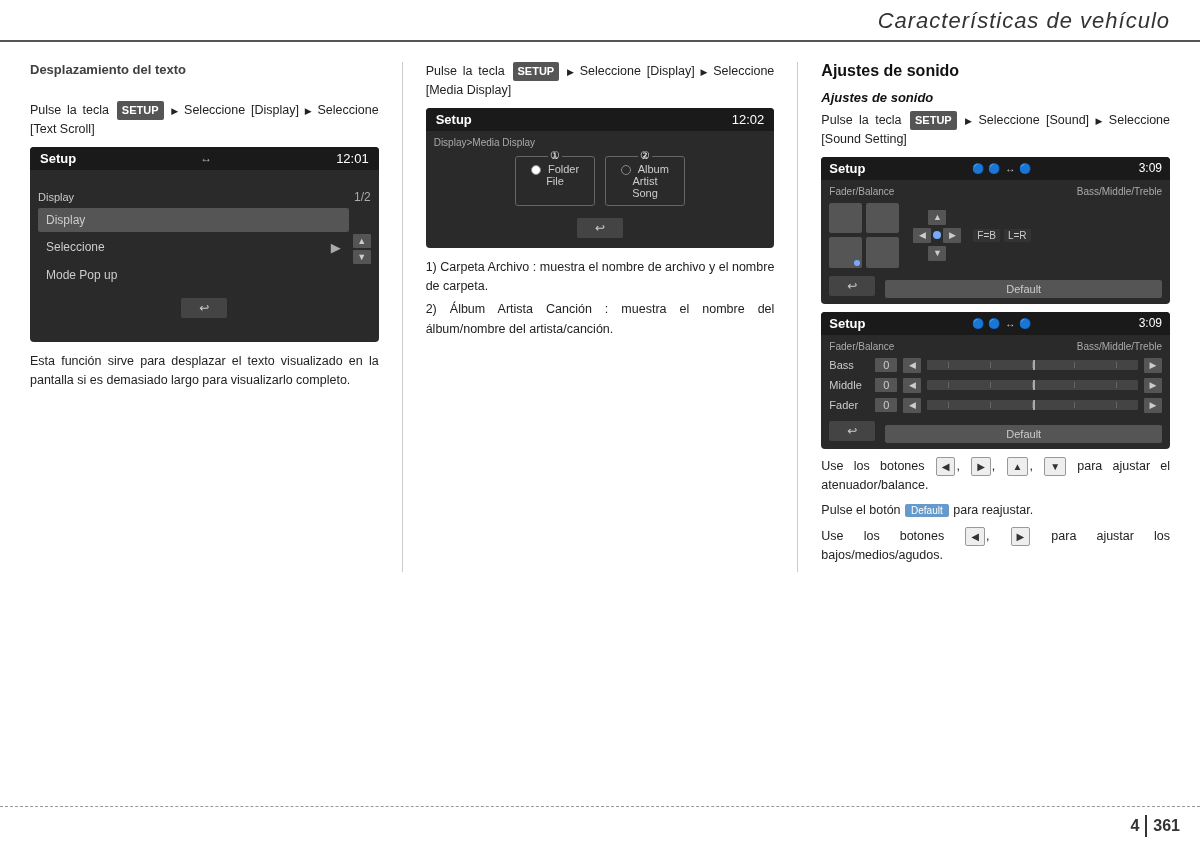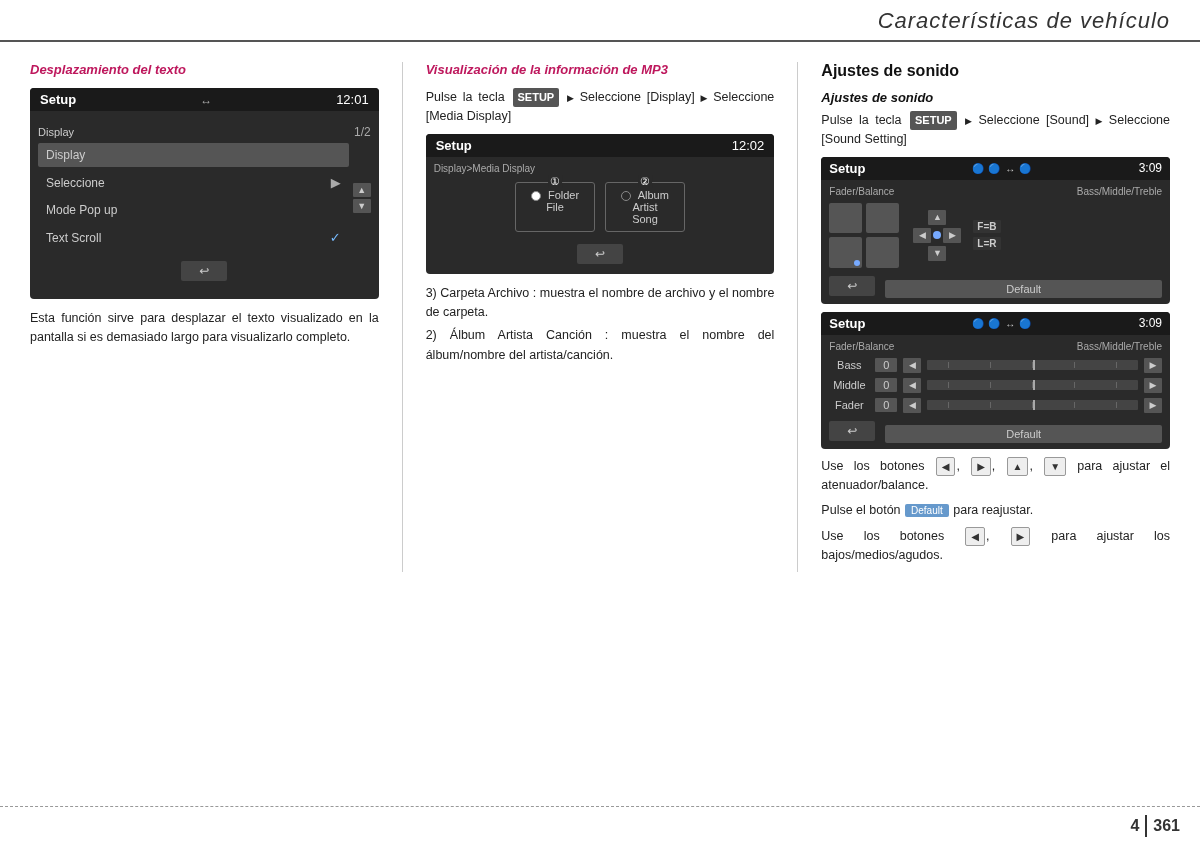--- a/index.html
+++ b/index.html
@@ -45,24 +45,23 @@
     .col:last-child { padding-right: 10px; }
     .col-divider {
       width: 1px;
       background: #ccc;
       margin: 0 5px;
     }
 
     
     .section-title {
       font-size: 13px;
-      font-style: italic;
       font-weight: bold;
-      margin-bottom: 11px;
-      color: #be185d;
+      margin-bottom: 24px;
+      color: #404040;
     }
     .section-title-bold {
       font-size: 16px;
       font-weight: bold;
       color: #111;
       margin-bottom: 10px;
     }
 
     
     .instruction-line {
@@ -103,21 +102,21 @@
       font-weight: bold;
       color: #fff;
     }
     .setup-screen .screen-time {
       font-size: 13px;
       color: #fff;
     }
 
     
     .screen1-body {
-      padding: 14px 8px;
+      padding: 20px 8px;
     }
     .screen1-row {
       display: flex;
       align-items: center;
       justify-content: space-between;
       padding: 5px 8px;
       margin-bottom: 3px;
       border-radius: 2px;
       font-size: 12px;
     }
@@ -338,21 +337,20 @@
     .bmt-row {
       display: flex;
       align-items: center;
       margin-bottom: 5px;
       gap: 6px;
     }
     .bmt-label {
       color: #ccc;
       font-size: 11px;
       width: 40px;
-      text-align: center;
     }
     .bmt-value {
       background: #555;
       color: #ccc;
       font-size: 11px;
       padding: 1px 6px;
       border-radius: 1px;
       min-width: 22px;
       text-align: center;
     }
@@ -467,38 +465,45 @@
       width: 6px;
       height: 6px;
       background: #7af;
       border-radius: 50%;
       bottom: 2px;
       right: 2px;
     }
 
     .fader-right-labels {
       display: flex;
-      flex-direction: column;
+      flex-direction: row;
       gap: 4px;
       margin-left: 4px;
-      font-weight: bold;
     }
   </style>
 </head>
 <body>
 
 <div class="page-header">
   <span class="page-title">Características de vehículo</span>
 </div>
 
 <div class="main-content">
 
   <div class="col">
     <div class="section-title">Desplazamiento del texto</div>
 
+    <div class="instruction-line">
+      <span>Pulse la tecla </span>
+      <span class="setup-btn">SETUP</span>
+      <span class="tri-right"></span>
+      <span>Seleccione [Display]</span>
+      <span class="tri-right"></span>
+      <span>Seleccione [Text Scroll]</span>
+    </div>
 
     <div class="setup-screen">
       <div class="screen-header">
         <span class="screen-title">Setup</span>
         <span style="color:#aaa;font-size:12px;">↔</span>
         <span class="screen-time">12:01</span>
       </div>
       <div class="screen1-body">
         <div style="display:flex;justify-content:space-between;align-items:center;margin-bottom:4px;">
           <span style="color:#ccc;font-size:11px;">Display</span>
@@ -513,43 +518,38 @@
 
             <div class="screen1-row">
               <span class="row-label">Seleccione</span>
               <span class="row-icon">▶</span>
             </div>
 
             <div class="screen1-row">
               <span class="row-label">Mode Pop up</span>
             </div>
 
-            <div class="screen1-row">
-              <span class="row-label">Text Scroll</span>
-              <span class="checkmark">✓</span>
-            </div>
           </div>
           <div class="scroll-arrows">
             <div class="scroll-arrow-btn">▲</div>
             <div class="scroll-arrow-btn">▼</div>
           </div>
         </div>
         <div class="screen1-back-btn">
           <div class="back-btn-shape">↩</div>
         </div>
       </div>
     </div>
 
     <p class="desc-text">Esta función sirve para desplazar el texto visualizado en la pantalla si es demasiado largo para visualizarlo completo.</p>
   </div>
 
   <div class="col-divider"></div>
 
   <div class="col">
-    <div class="section-title">Visualización de la información de MP3</div>
 
     <div class="instruction-line">
       <span>Pulse la tecla </span>
       <span class="setup-btn">SETUP</span>
       <span class="tri-right"></span>
       <span>Seleccione [Display]</span>
       <span class="tri-right"></span>
       <span>Seleccione [Media Display]</span>
     </div>
 
@@ -572,21 +572,21 @@
             <span>Album<br>Artist<br>Song</span>
           </div>
         </div>
         <div class="screen1-back-btn">
           <div class="back-btn-shape">↩</div>
         </div>
       </div>
     </div>
 
     <div class="desc-list">
-      <div class="desc-list-item">3) Carpeta Archivo : muestra el nombre de archivo y el nombre de carpeta.</div>
+      <div class="desc-list-item">1) Carpeta Archivo : muestra el nombre de archivo y el nombre de carpeta.</div>
       <div class="desc-list-item">2) Álbum Artista Canción : muestra el nombre del álbum/nombre del artista/canción.</div>
     </div>
   </div>
 
   <div class="col-divider"></div>
 
   <div class="col">
     <div class="section-title-bold">Ajustes de sonido</div>
 
     <div class="subsection-title">Ajustes de sonido</div>

